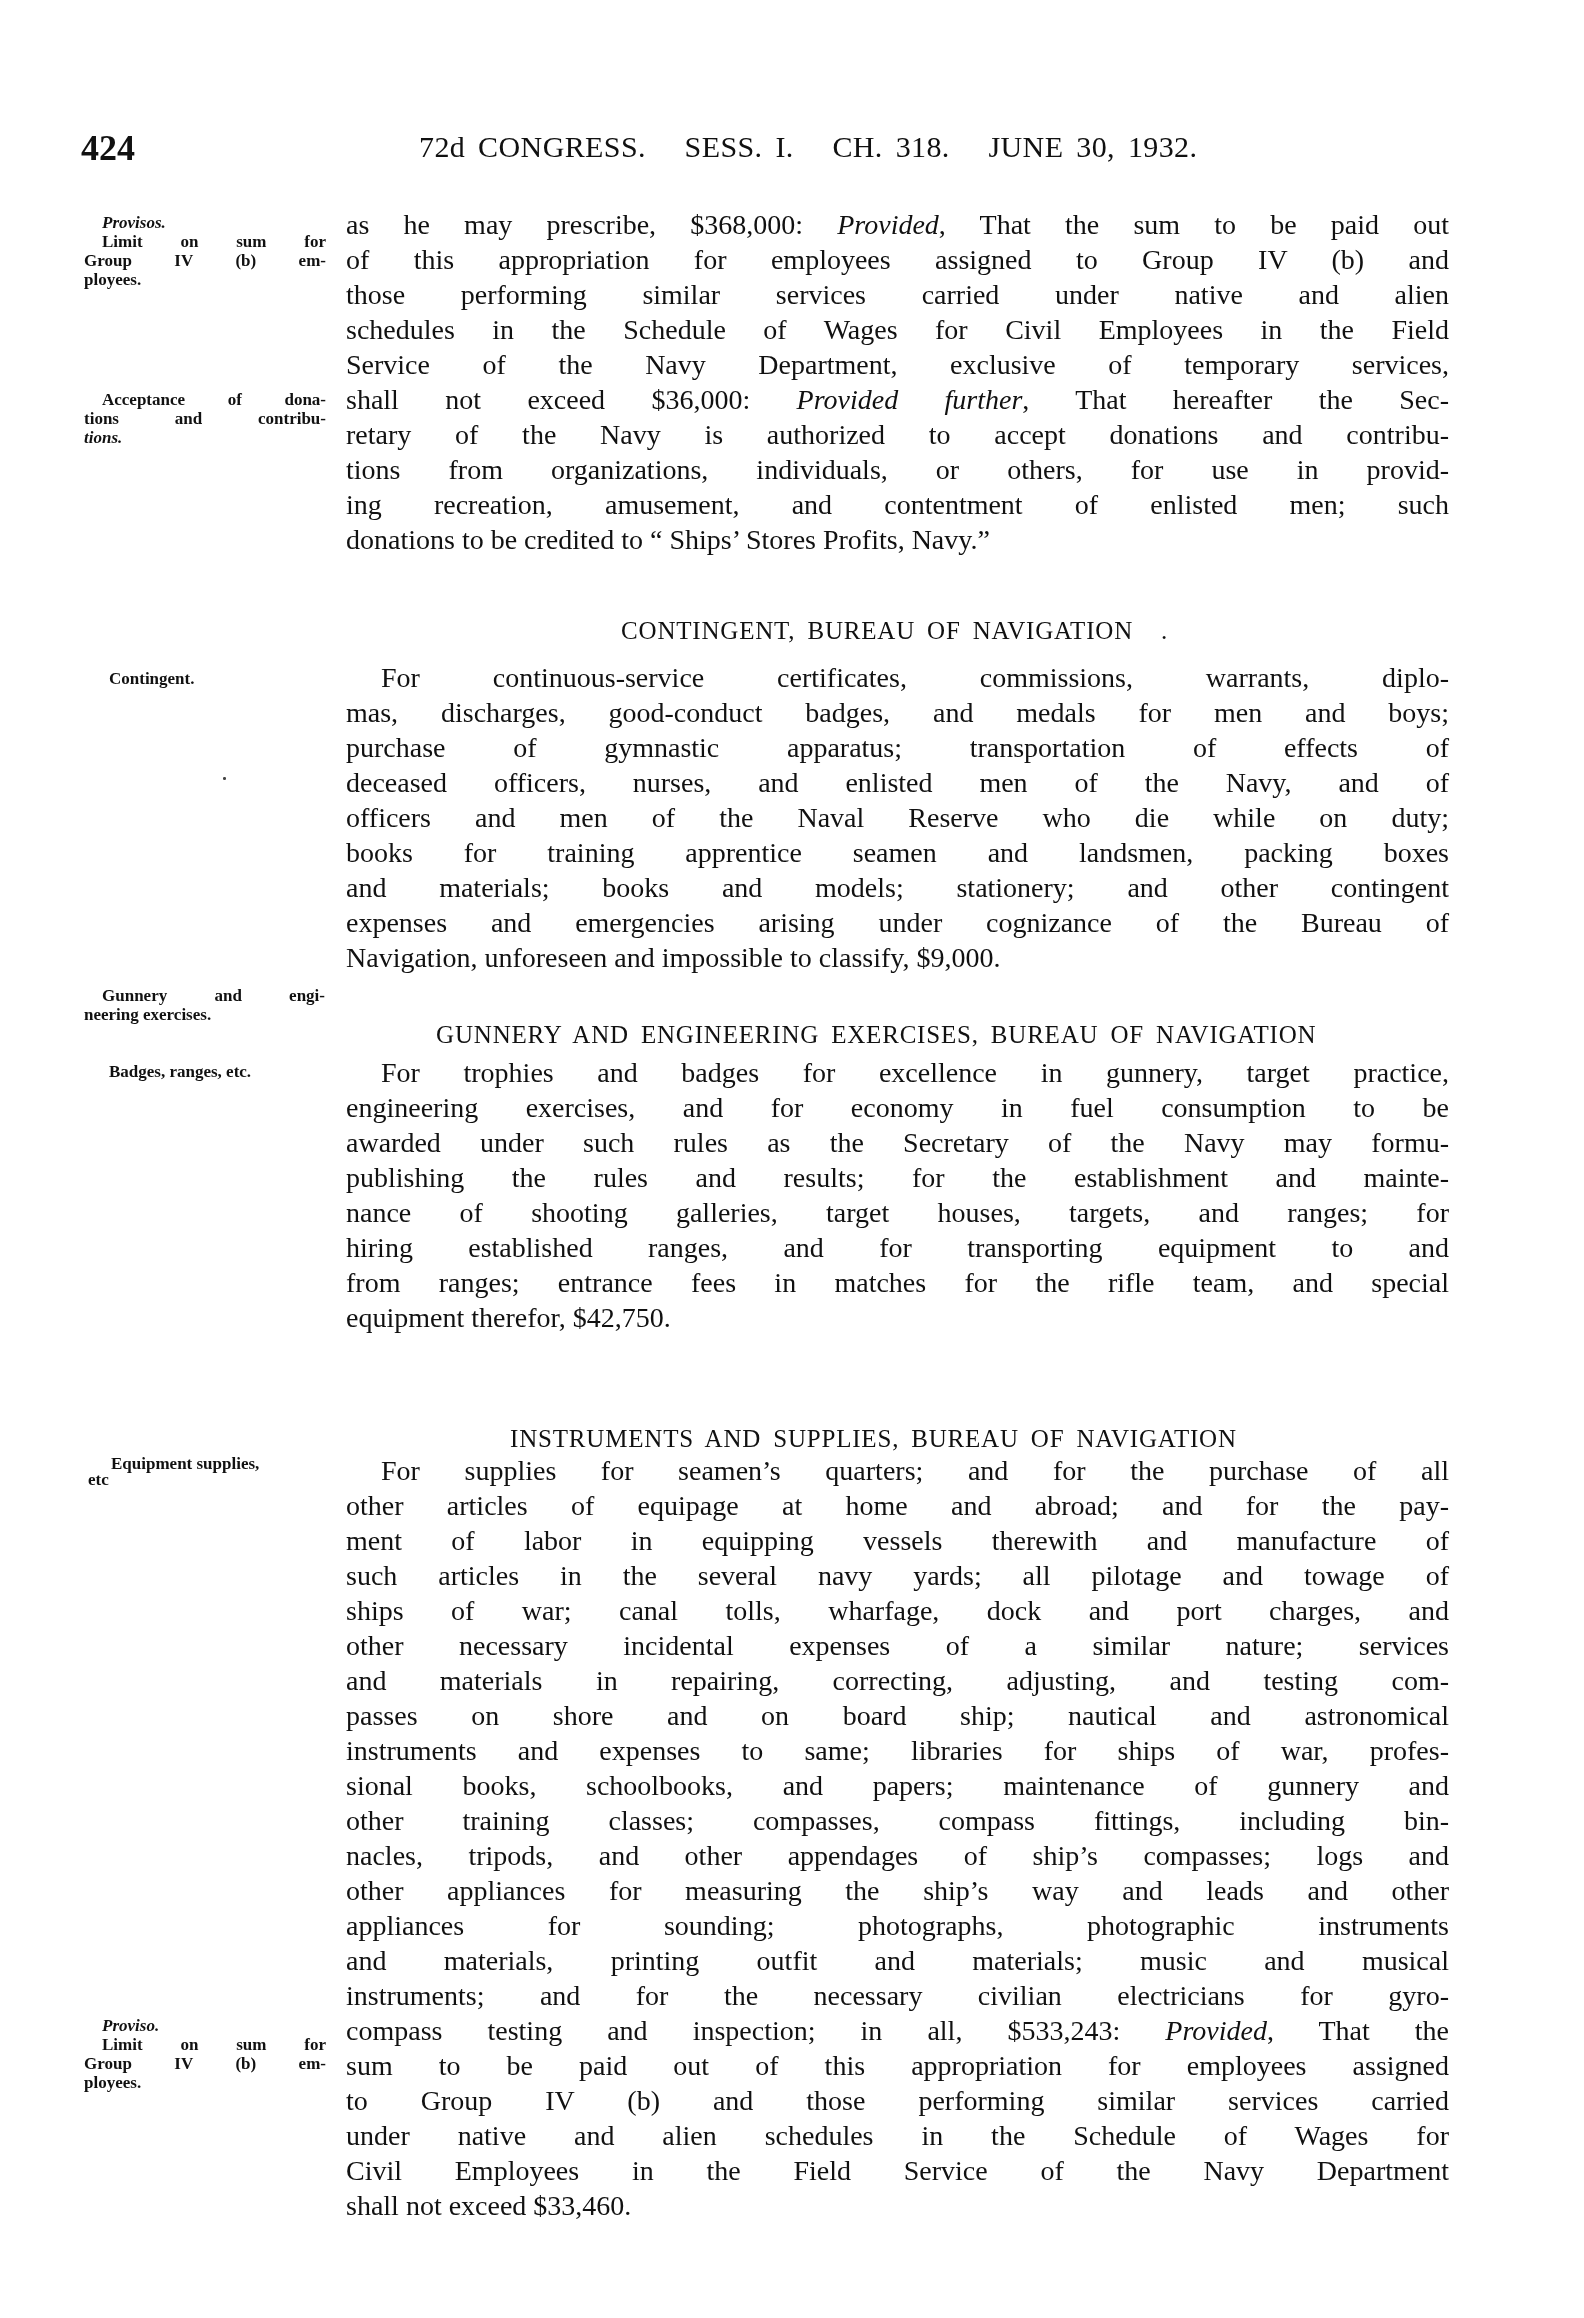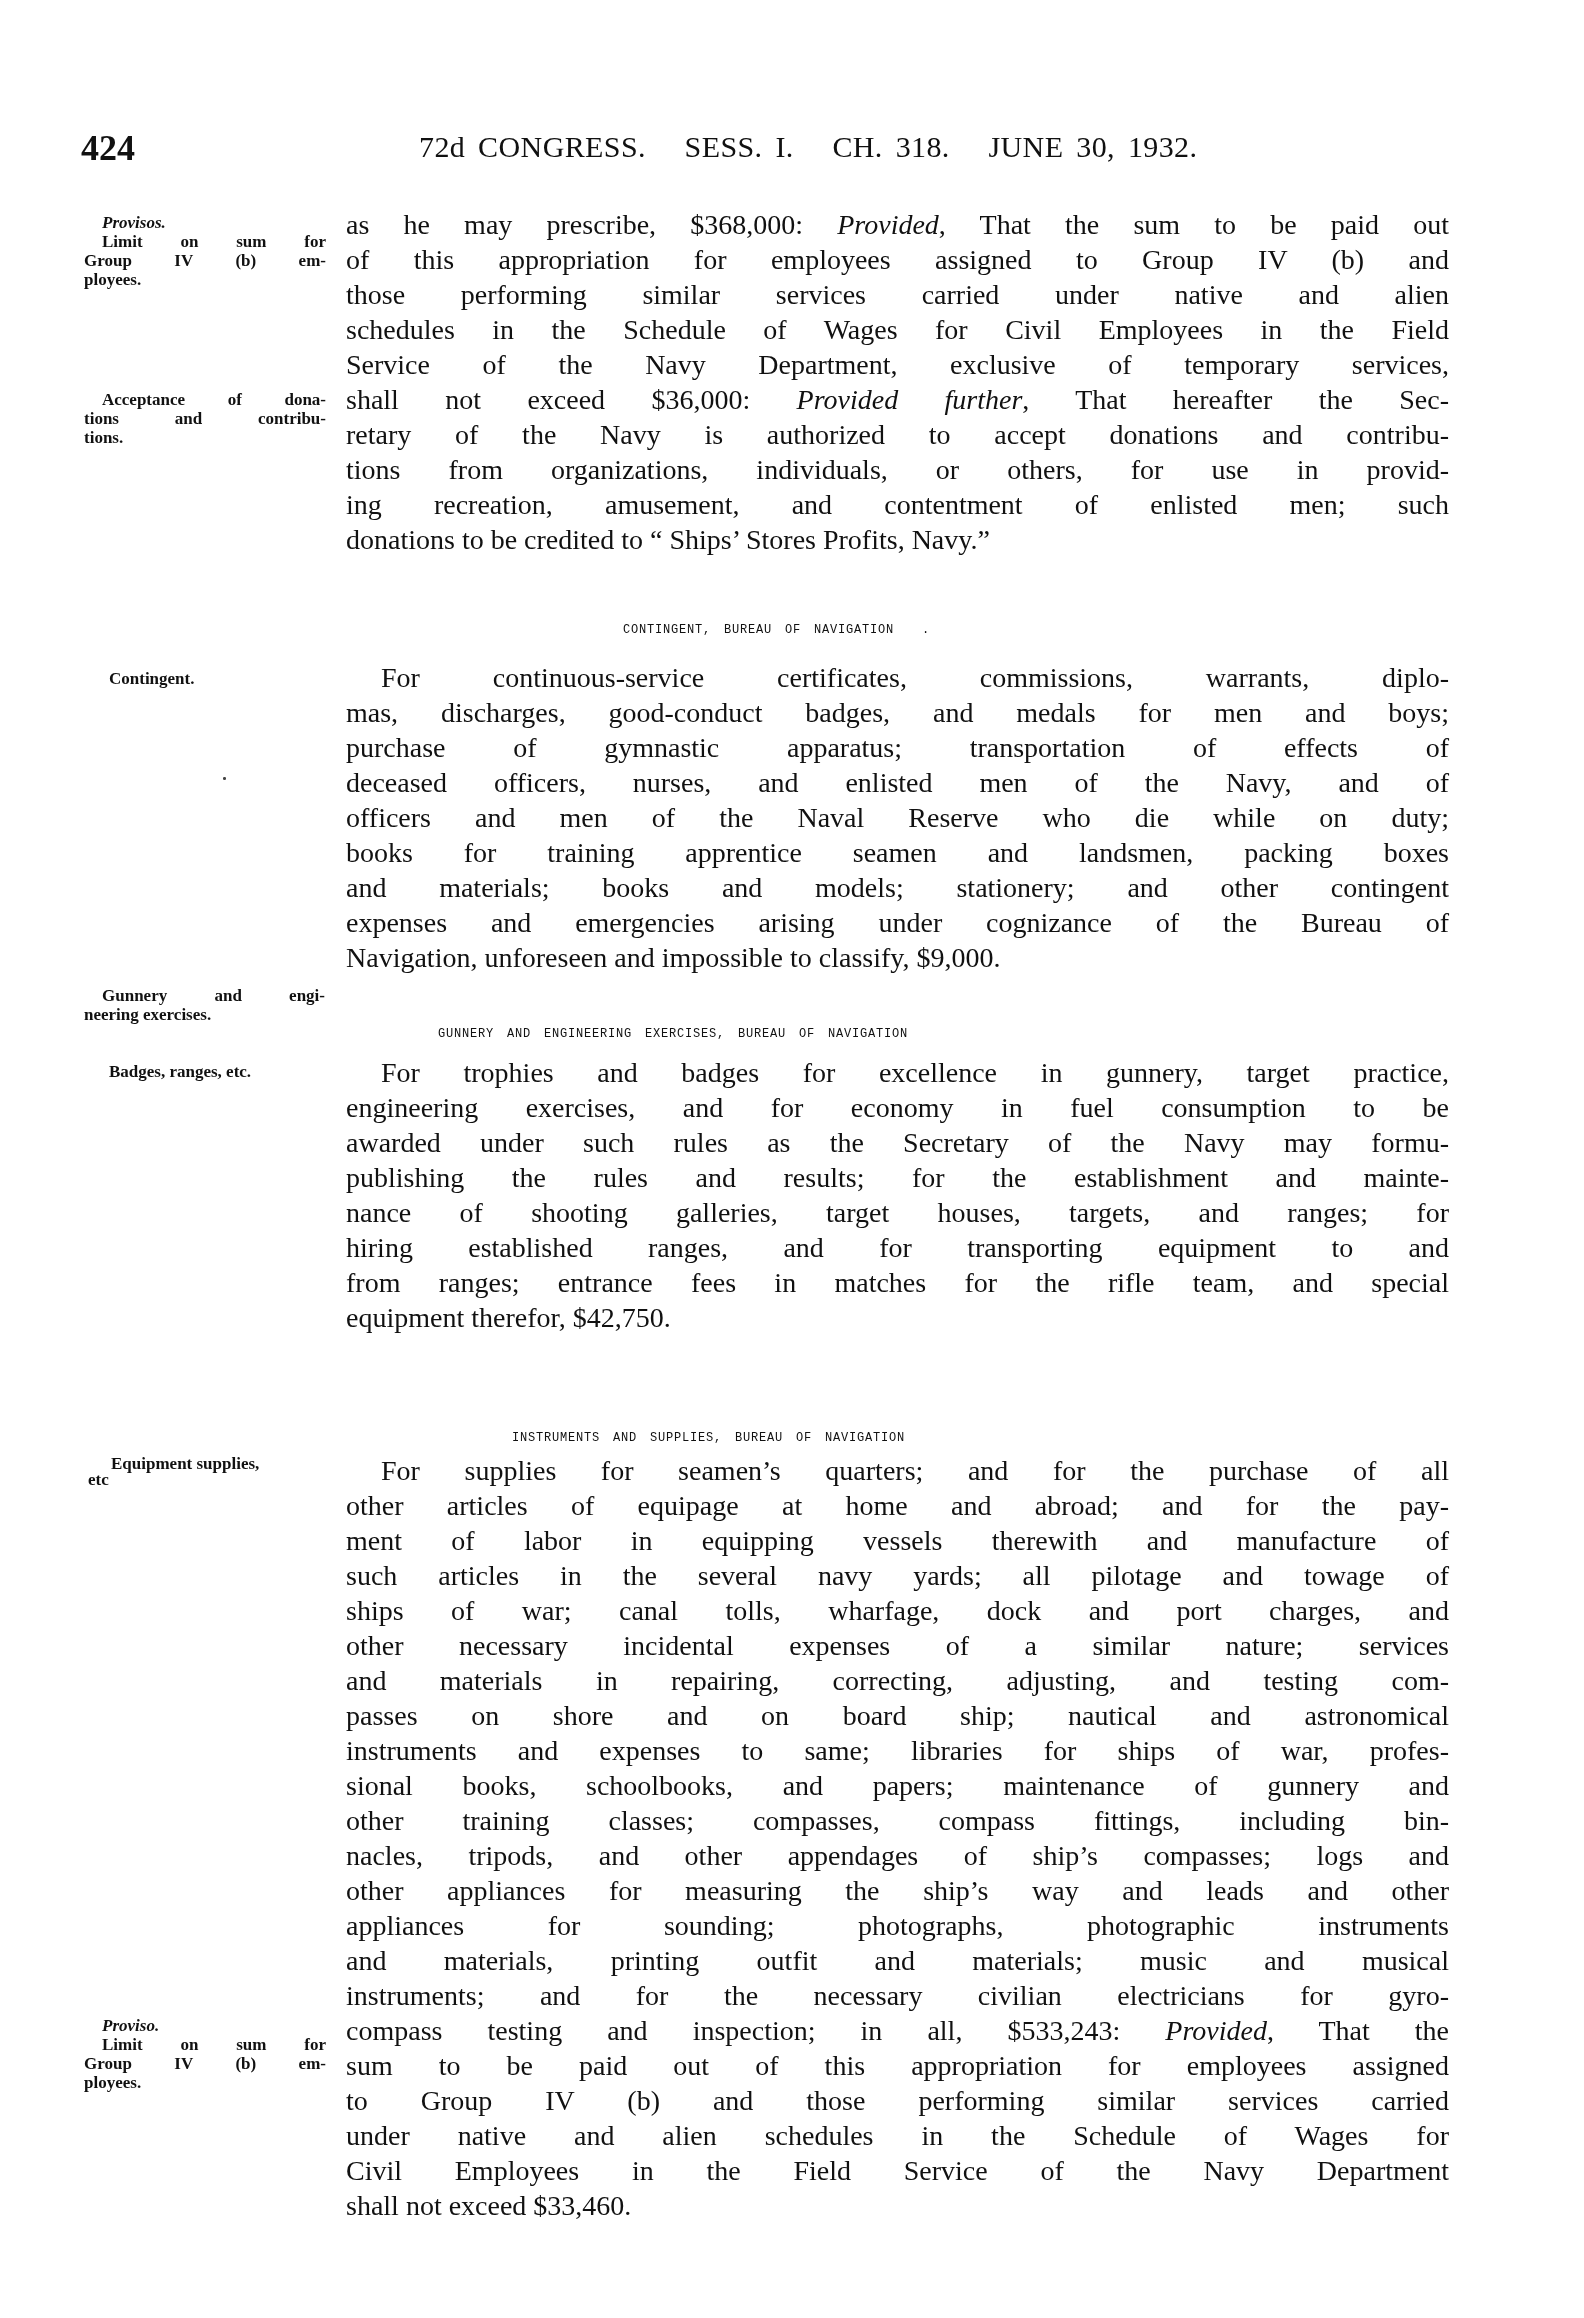--- a/index.html
+++ b/index.html
@@ -5,21 +5,21 @@
   html, body { margin: 0; padding: 0; background: #ffffff; }
   body { width: 1585px; height: 2319px; position: relative; overflow: hidden;
          font-family: "DejaVu Serif", "Liberation Serif", serif; color: #111111; }
   .page-number { position: absolute; left: 81px; top: 130px; font-size: 36px; line-height: 36px; font-weight: bold; font-family: "Liberation Serif", serif; }
   .running-head { position: absolute; left: 419px; top: 132px; width: 960px; font-size: 30px; line-height: 30px;
                   font-family: "Liberation Serif", serif; white-space: pre; word-spacing: 5px; letter-spacing: 0.4px; }
   .body-block { position: absolute; left: 346px; width: 1103px; font-family: "Liberation Serif", serif; font-size: 28px; }
   .line { display: block; height: 35px; line-height: 35px; text-align: justify; text-align-last: justify; white-space: nowrap; overflow: visible; }
   .line.last { text-align-last: left; }
   .line.first { text-indent: 35px; }
-  .section-head { position: absolute; font-family: Liberation Mono, monospace; font-size: 12px; line-height: 21.4px;
+  .section-head { position: absolute; font-family: Liberation Serif, serif; font-size: 25px; line-height: 21.4px;
                   letter-spacing: 0.8px; word-spacing: 5px; white-space: pre; }
   .margin-note { position: absolute; left: 84px; width: 242px; font-family: "Liberation Serif", serif; font-size: 17px; line-height: 19px; font-weight: bold; }
   .margin-note .mline { display: block; text-align: justify; text-align-last: justify; white-space: nowrap; }
   .margin-note .mline.last { text-align-last: left; }
   .margin-note .mline.indent { padding-left: 18px; }
   .italic { font-style: italic; }
   .speck { position: absolute; width: 2.5px; height: 2.5px; background: #444; border-radius: 50%; }
 </style>
 </head>
 <body>
@@ -43,21 +43,21 @@
   <span class="line" style="white-space: normal;"><span>shall not exceed $36,000: </span><i>Provided further</i><span>, That hereafter the Sec-</span></span>
   <span class="line" style="white-space: normal;">retary of the Navy is authorized to accept donations and contribu-</span>
   <span class="line" style="white-space: normal;">tions from organizations, individuals, or others, for use in provid-</span>
   <span class="line" style="white-space: normal;">ing recreation, amusement, and contentment of enlisted men; such</span>
   <span class="line last" style="white-space: normal;">donations to be credited to “ Ships’ Stores Profits, Navy.”</span>
 </div>
 
 <div class="margin-note" style="top:390px;">
   <span class="mline indent" style="white-space: normal;">Acceptance of dona-</span>
   <span class="mline" style="white-space: normal;">tions and contribu-</span>
-  <span class="mline last" style="white-space: normal;">tions.</span>
+  <span class="mline last" style="white-space: normal; font-style: italic;">tions.</span>
 </div>
 
 <div class="section-head" style="left:597px; top:599px;">
   <span>CONTINGENT, BUREAU OF NAVIGATION</span><span style="margin-left:28px;">.</span>
 </div>
 
 <div class="margin-note" style="top:669px; left:109px; width:165px;">
   <span class="mline last" style="white-space: normal;">Contingent.</span>
 </div>
 

